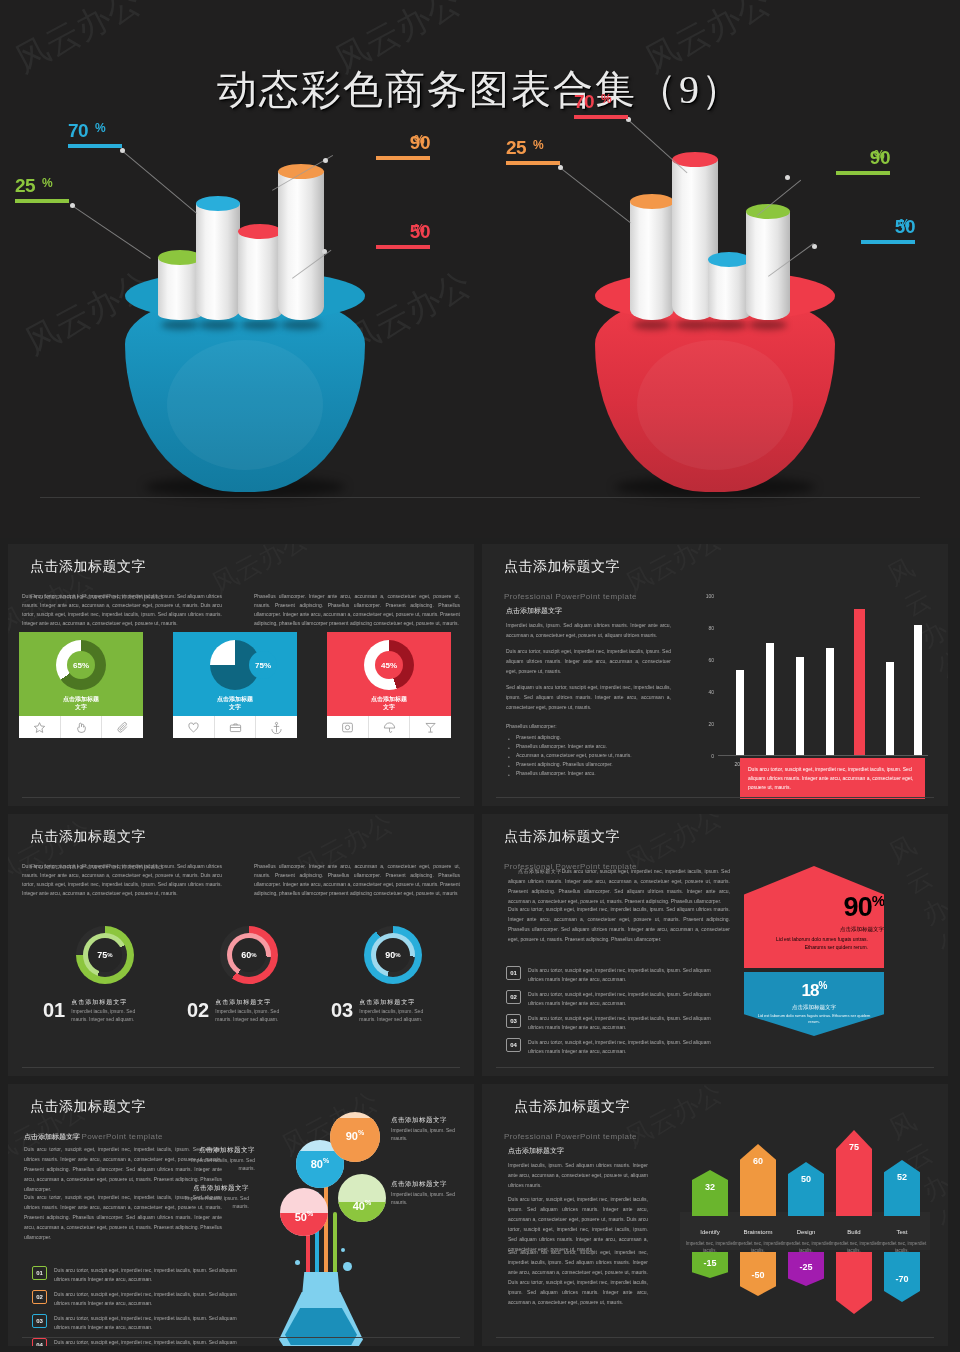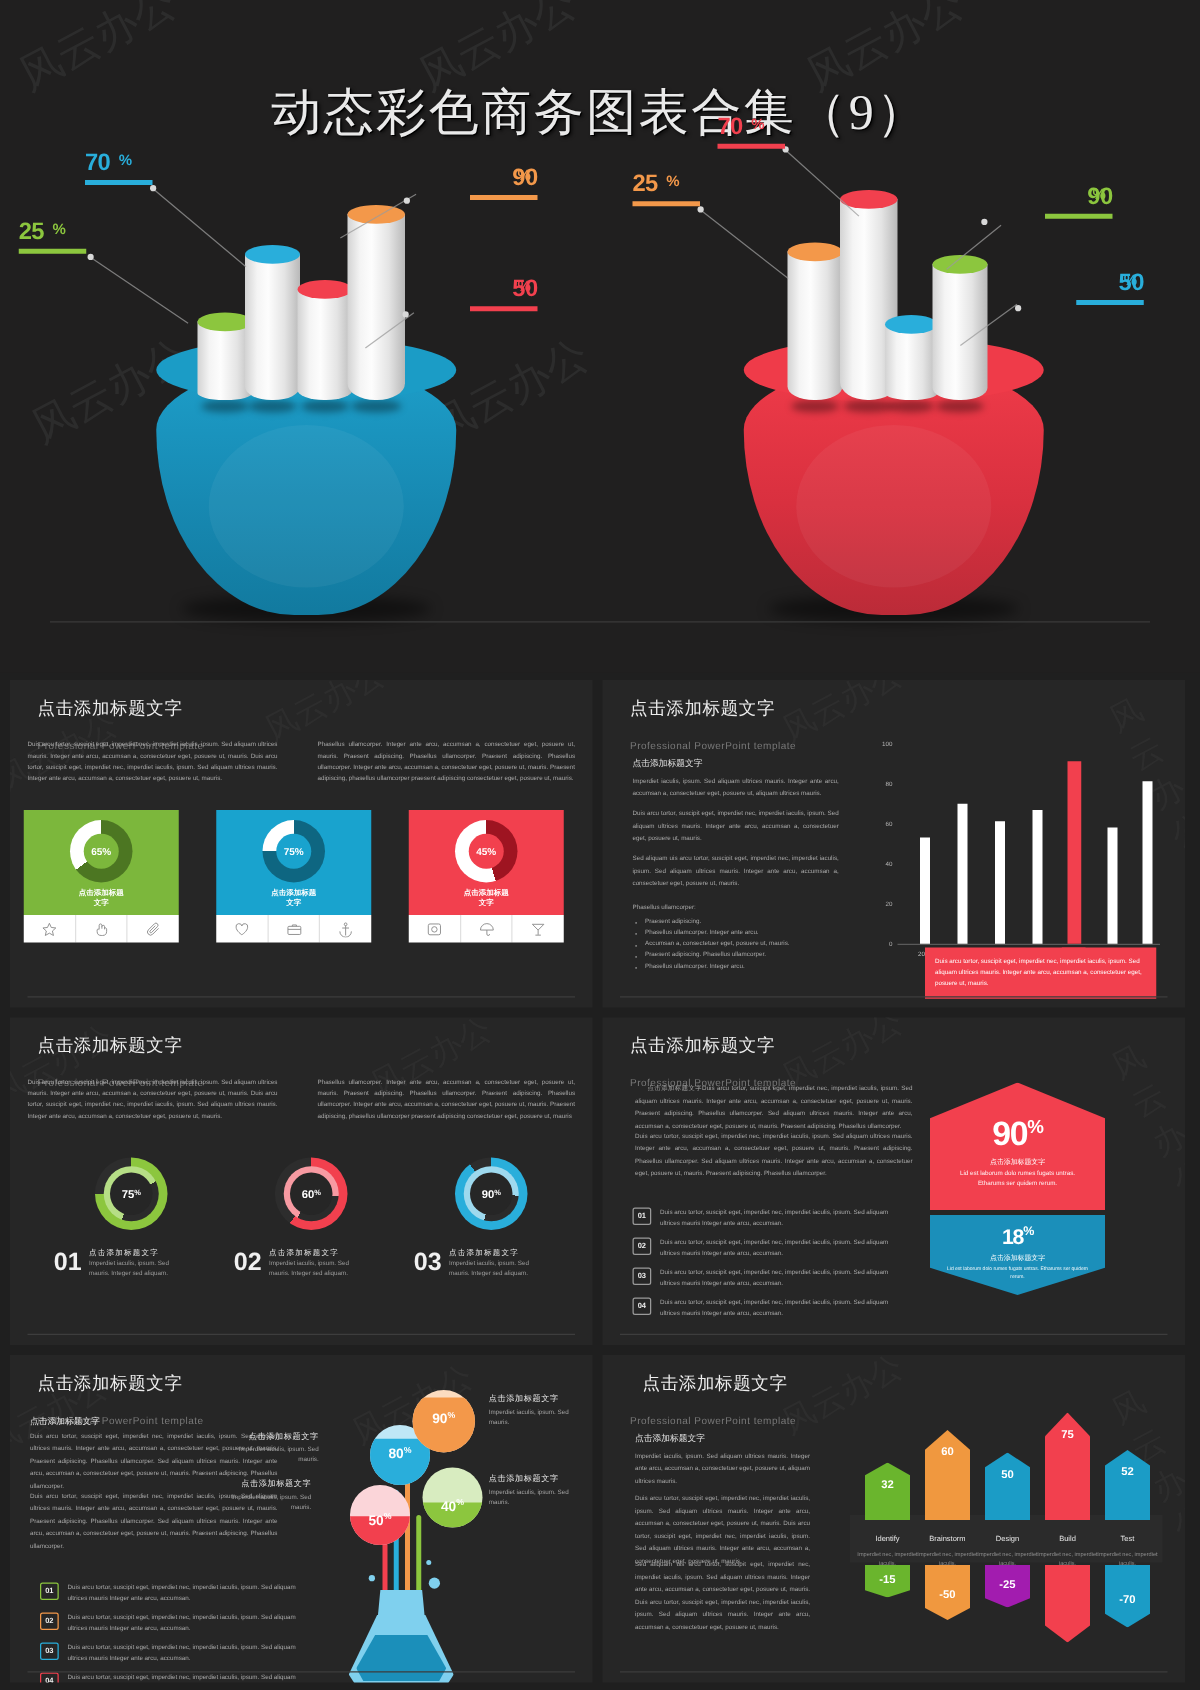--- a/index.html
+++ b/index.html
@@ -54,21 +54,21 @@
     font-size:14px;color:#ededed;letter-spacing:.5px;}
   .s-sub{position:absolute;left:22px;top:48px;font-size:8px;color:#787878;letter-spacing:.4px;}
   .wm{position:absolute;color:#2f2f2f;font-size:34px;font-family:"Liberation Serif",serif;
     transform:rotate(-28deg);pointer-events:none;user-select:none;opacity:.85;}
 
   .para{position:absolute;font-size:5px;line-height:9px;color:#a9a9a9;text-align:justify;}
   .para.lh{line-height:10px;}
   .mini-h{position:absolute;font-family:"Liberation Serif",serif;font-size:7px;color:#e2e2e2;}
 
   
-  .card{position:absolute;top:104px;width:124px;height:106px;}
+  .card{position:absolute;top:88px;width:124px;height:106px;}
   .card .top{position:relative;height:84px;}
   .card .lbl{position:absolute;left:0;right:0;bottom:5px;text-align:center;font-size:6px;
     line-height:8px;color:#fff;font-family:"Liberation Serif",serif;font-weight:bold;}
   .card .icons{display:flex;height:22px;background:#fff;}
   .card .icons span{flex:1;display:flex;align-items:center;justify-content:center;}
   .card .icons span+span{border-left:1px solid rgba(0,0,0,.12);}
   .donut-card{position:absolute;left:50%;top:8px;transform:translateX(-50%);width:50px;height:50px;}
   .donut-card .hole{position:absolute;left:11px;top:11px;width:28px;height:28px;border-radius:50%;
     display:flex;align-items:center;justify-content:center;font-size:8px;font-weight:bold;color:#fff;}
 
@@ -90,21 +90,21 @@
   .ringwrap .inner{position:absolute;left:50%;top:50%;transform:translate(-50%,-50%);
     width:34px;height:34px;border-radius:50%;background:#262626;display:flex;
     align-items:center;justify-content:center;font-size:9px;font-weight:bold;color:#fff;}
   .numrow{position:absolute;top:184px;display:flex;align-items:center;gap:6px;}
   .numrow .n{font-size:20px;font-weight:bold;color:#f0f0f0;font-family:"Liberation Sans",sans-serif;}
   .numrow .t1{font-family:"Liberation Serif",serif;font-size:6px;color:#e6e6e6;letter-spacing:1px;}
   .numrow .t2{font-size:5px;line-height:8px;color:#9e9e9e;width:74px;}
 
   
   .hexA{position:absolute;left:262px;top:52px;width:140px;height:102px;background:#f2404e;
-    clip-path:polygon(0% 28%,50% 0%,100% 28%,100% 100%,0% 100%);text-align:center;color:#ffffff;}
+    clip-path:polygon(0% 28%,50% 0%,100% 28%,100% 100%,0% 100%);text-align:right;color:#000000;}
   .hexB{position:absolute;left:262px;top:158px;width:140px;height:64px;background:#1b8fba;
     clip-path:polygon(0% 0%,100% 0%,100% 66%,50% 100%,0% 66%);text-align:center;color:#fff;}
   .hexA .pv{font-size:27px;font-weight:bold;padding-top:26px;letter-spacing:-1px;}
   .hexA .pv sup{font-size:15px;}
   .hexB .pv{font-size:17px;font-weight:bold;padding-top:8px;letter-spacing:-1px;}
   .hexB .pv sup{font-size:10px;}
   .hx-t{font-family:"Liberation Serif",serif;font-size:5.5px;margin-top:3px;}
   .hx-d{font-size:5px;line-height:8px;margin-top:2px;padding:0 16px;opacity:.95;}
   .hexB .hx-d{padding:0 10px;}
   .olist{position:absolute;left:24px;top:152px;width:220px;}
@@ -314,21 +314,21 @@
                 <svg width="13" height="13" viewBox="0 0 24 24" fill="none" stroke="#8d8d8d" stroke-width="1.4">
                   <path d="M20 10.5l-8.6 8.6a4.5 4.5 0 0 1-6.4-6.4l9-9a3 3 0 0 1 4.3 4.3l-8.8 8.8a1.6 1.6 0 0 1-2.2-2.2l8-8"></path>
                 </svg>
               </span>
           </div>
         </div>
 
         <div class="card" style="left:165px;">
           <div class="top" style="background:#19a3ce;">
             <div class="donut-card" style="border-radius:50%;background:conic-gradient(#0e6681 0 75%,#ffffff 75% 100%);">
-              <div class="hole" style="background:#19a3ce;">75%</div>
+              <div class="hole" style="background:#19a3ce;margin-left:28px;">75%</div>
             </div>
             <div class="lbl" style="white-space:pre-line;">点击添加标题
 文字</div>
           </div>
           <div class="icons">
             <span>
                 <svg width="13" height="13" viewBox="0 0 24 24" fill="none" stroke="#8d8d8d" stroke-width="1.4">
                   <path d="M12 20S3.5 14.5 3.5 8.8A4.3 4.3 0 0 1 12 7a4.3 4.3 0 0 1 8.5 1.8C20.5 14.5 12 20 12 20z"></path>
                 </svg>
               </span>

